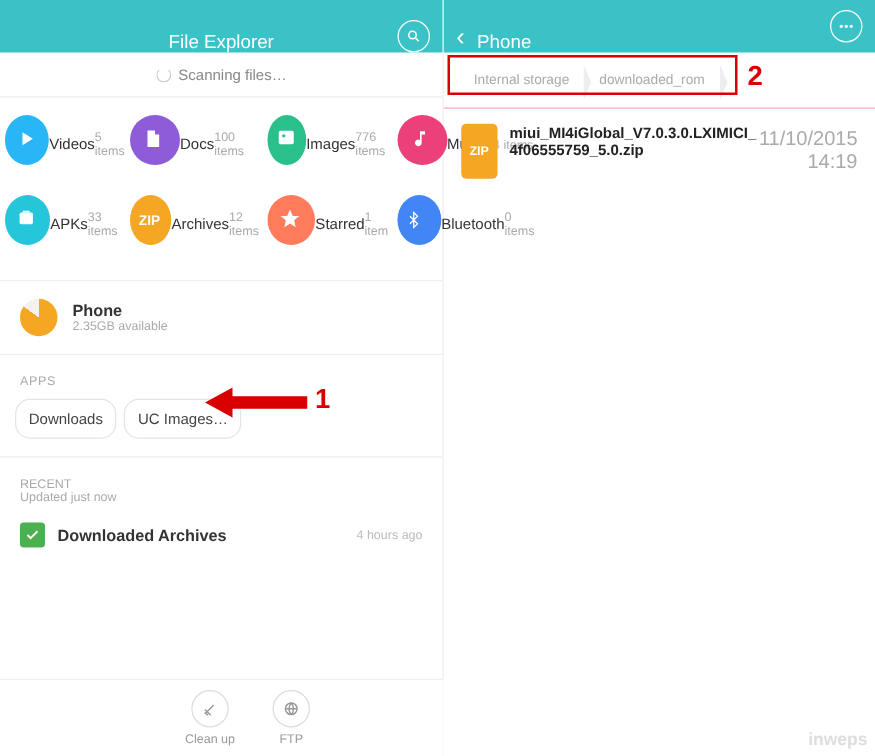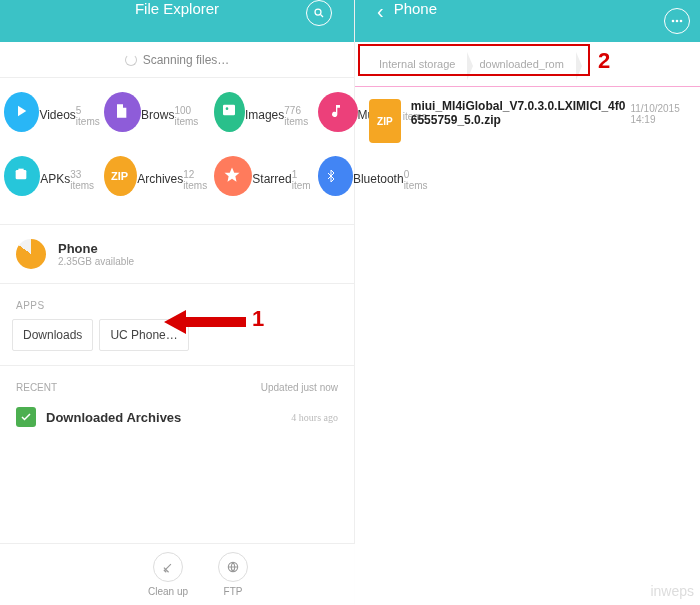--- a/index.html
+++ b/index.html
@@ -1,61 +1,61 @@
 <!DOCTYPE html>
 <html><head>
 <meta charset="utf-8">
 <style>
   * { box-sizing: border-box; margin: 0; padding: 0; font-family: -apple-system, Helvetica, Arial, sans-serif; }
   body { width: 700px; height: 605px; display: flex; background: #fff; overflow: hidden; position: relative; }
   .pane { display: flex; flex-direction: column; }
   .left { width: 355px; border-right: 1px solid #eee; }
   .right { width: 345px; }
-  .header { height: 42px; background: #3bc2c6; color: #fff; display: flex; align-items: flex-start; padding: 0 22px; position: relative; }
+  .header { height: 42px; background: #3bc2c6; color: #fff; display: flex; align-items: flex-end; padding: 0 10px; position: relative; }
   .header .title { font-size: 15px; font-weight: 500; flex: 1; text-align: center; }
   .circ-btn { width: 26px; height: 26px; border: 1.5px solid #fff; border-radius: 50%; display: flex; align-items: center; justify-content: center; font-size: 13px; }
   .header-right-spacer { width: 26px; }
   .scanning { height: 36px; display:flex; align-items:center; justify-content:center; font-size:12px; color:#888; border-bottom:1px solid #eee; gap:6px; }
   .spinner { width:12px; height:12px; border:1.5px solid #ccc; border-top-color:transparent; border-radius:50%; }
   .cat-grid { display:grid; grid-template-columns: repeat(4, 1fr); padding: 14px 4px 4px 4px; }
   .cat { display:flex; flex-direction:row; align-items:center; margin-bottom:18px; cursor:pointer; }
   .cat .ic { width:40px; height:40px; border-radius:50%; display:flex; align-items:center; justify-content:center; margin-bottom:6px; }
   .cat .ic svg { fill:#fff; }
   .cat .nm { font-size:12px; color:#333; }
   .cat .cnt { font-size:10px; color:#aaa; margin-top:2px; }
   .storage { display:flex; align-items:center; padding:14px 16px; border-top:1px solid #eee; position:relative; }
   .pie { width:30px; height:30px; border-radius:50%; background: conic-gradient(#f5a623 0 85%, #f2f2f2 85% 100%); margin-right:12px; }
   .storage .nm { font-size:13px; font-weight:600; color:#333; }
   .storage .sub { font-size:10px; color:#aaa; }
   .section-label { font-size:10px; color:#aaa; padding:16px 16px 8px 16px; letter-spacing:0.5px; border-top:1px solid #eee; }
   .apps-row { display:flex; gap:6px; padding:0 12px 14px 12px; }
-  .app-chip { border:1px solid #e5e5e5; border-radius:2px; padding:8px 10px; font-size:12px; color:#444; }
-  .recent-head { display:flex; justify-content:space-between; padding:16px 16px 8px 16px; font-size:10px; color:#aaa; border-top:1px solid #eee; }
+  .app-chip { border:1px solid #e5e5e5; border-radius:12px; padding:8px 10px; font-size:12px; color:#444; }
+  .recent-head { display:flex; justify-content:space-between; padding:16px 16px 8px 16px; font-size:10px; color:#aaa; border-top:1px solid #eee;flex-direction:column; }
   .recent-row { display:flex; align-items:center; padding:6px 16px; font-size:13px; color:#333; }
   .recent-row .sq { width:20px; height:20px; background:#4caf50; border-radius:3px; margin-right:10px; display:flex; align-items:center; justify-content:center; }
   .recent-row .sq svg { fill:#fff; }
-  .recent-row .time { margin-left:auto; font-size:10px; color:#bbb;font-family:Liberation Serif, serif; }
+  .recent-row .time { margin-left:auto; font-size:10px; color:#bbb; }
   .bottom-bar { position:absolute; bottom:0; left:0; width:355px; height:62px; background:rgba(255,255,255,0.9); display:flex; align-items:center; justify-content:center; gap:30px; border-top:1px solid #eee;padding-left:41px; }
   .bot-btn { display:flex; flex-direction:column; align-items:center; font-size:10px; color:#999; }
   .bot-btn .c { width:30px; height:30px; border:1px solid #ddd; border-radius:50%; display:flex; align-items:center; justify-content:center; margin-bottom:4px; }
   .back-chev { font-size:20px; margin-right:10px; }
   .more-dots { position:absolute; right:10px; top:8px; }
   .breadcrumb { display:flex; align-items:center; padding:10px 12px; border-bottom:1px solid #f9a8d4; gap:0; position:relative; }
   .crumb { font-size:11px; color:#aaa; padding:6px 12px; position:relative; }
   .crumb:after { content:''; position:absolute; right:-6px; top:0; width:0; height:0; border-top:14px solid transparent; border-bottom:14px solid transparent; border-left:6px solid #eee; }
   .red-box1 { position:absolute; left:358px; top:44px; width:232px; height:32px; border:2px solid #d80000; pointer-events:none; }
   .red-2 { position:absolute; left:598px; top:48px; color:#d80000; font-size:22px; font-weight:bold; }
   .red-arrow { position:absolute; left:164px; top:308px; pointer-events:none; }
   .red-1 { position:absolute; left:252px; top:306px; color:#d80000; font-size:22px; font-weight:bold; }
   .file-row { display:flex; padding:12px 14px; }
   .zip-ic { width:44px; height:44px; background:#f5a623; border-radius:4px; display:flex; align-items:center; justify-content:center; color:#fff; font-size:10px; font-weight:bold; margin-right:10px; }
   .file-info { display:flex; flex-direction:row; }
   .file-name { font-size:12px; font-weight:700; color:#222; word-break:break-all; }
-  .file-meta { font-size:10px; color:#aaa; margin-top:4px; }
-  .watermark { position:absolute; right:6px; bottom:6px; font-size:14px; color:#ddd; font-weight:400; }
+  .file-meta { font-size:16px; color:#aaa; margin-top:4px;text-align:right; }
+  .watermark { position:absolute; right:6px; bottom:6px; font-size:14px; color:#ddd; font-weight:700; }
 </style>
 </head>
 <body>
 
 <div class="pane left">
   <div class="header">
     <span class="header-right-spacer"></span>
     <span class="title">File Explorer</span>
     <span class="circ-btn">
       <svg width="12" height="12" viewBox="0 0 24 24" fill="none" stroke="#fff" stroke-width="2.5">
@@ -81,21 +81,21 @@
         <div class="cnt">5 items</div>
       </div>
       <div class="cat">
         <div class="ic" style="background:#8e5cd9">
           <svg width="20" height="20">
             <svg width="16" height="18" viewBox="0 0 24 24">
               <path d="M6 2h9l5 5v15H6zM15 2v5h5"></path>
             </svg>
           </svg>
         </div>
-        <div class="nm">Brows</div>
+        <div class="nm">Docs</div>
         <div class="cnt">100 items</div>
       </div>
       <div class="cat">
         <div class="ic" style="background:#29c08b">
           <svg width="20" height="20">
             <svg width="18" height="16" viewBox="0 0 24 24">
               <rect x="3" y="4" width="18" height="16" rx="2"></rect>
               <circle cx="9" cy="10" r="2" fill="#29c08b"></circle>
             </svg>
           </svg>
@@ -161,21 +161,21 @@
   <div class="storage">
     <div class="pie"></div>
     <div>
       <div class="nm">Phone</div>
       <div class="sub">2.35GB available</div>
     </div>
   </div>
   <div class="section-label">APPS</div>
   <div class="apps-row">
       <div class="app-chip">Downloads</div>
-      <div class="app-chip">UC Phone…</div>
+      <div class="app-chip">UC Images…</div>
     </div>
   <div class="recent-head">
     <span>RECENT</span>
     <span>Updated just now</span>
   </div>
   <div class="recent-row">
     <span class="sq">
       <svg width="12" height="12" viewBox="0 0 24 24">
           <path d="M20 6L9 17l-5-5" stroke="#fff" stroke-width="3" fill="none"></path>
         </svg>

